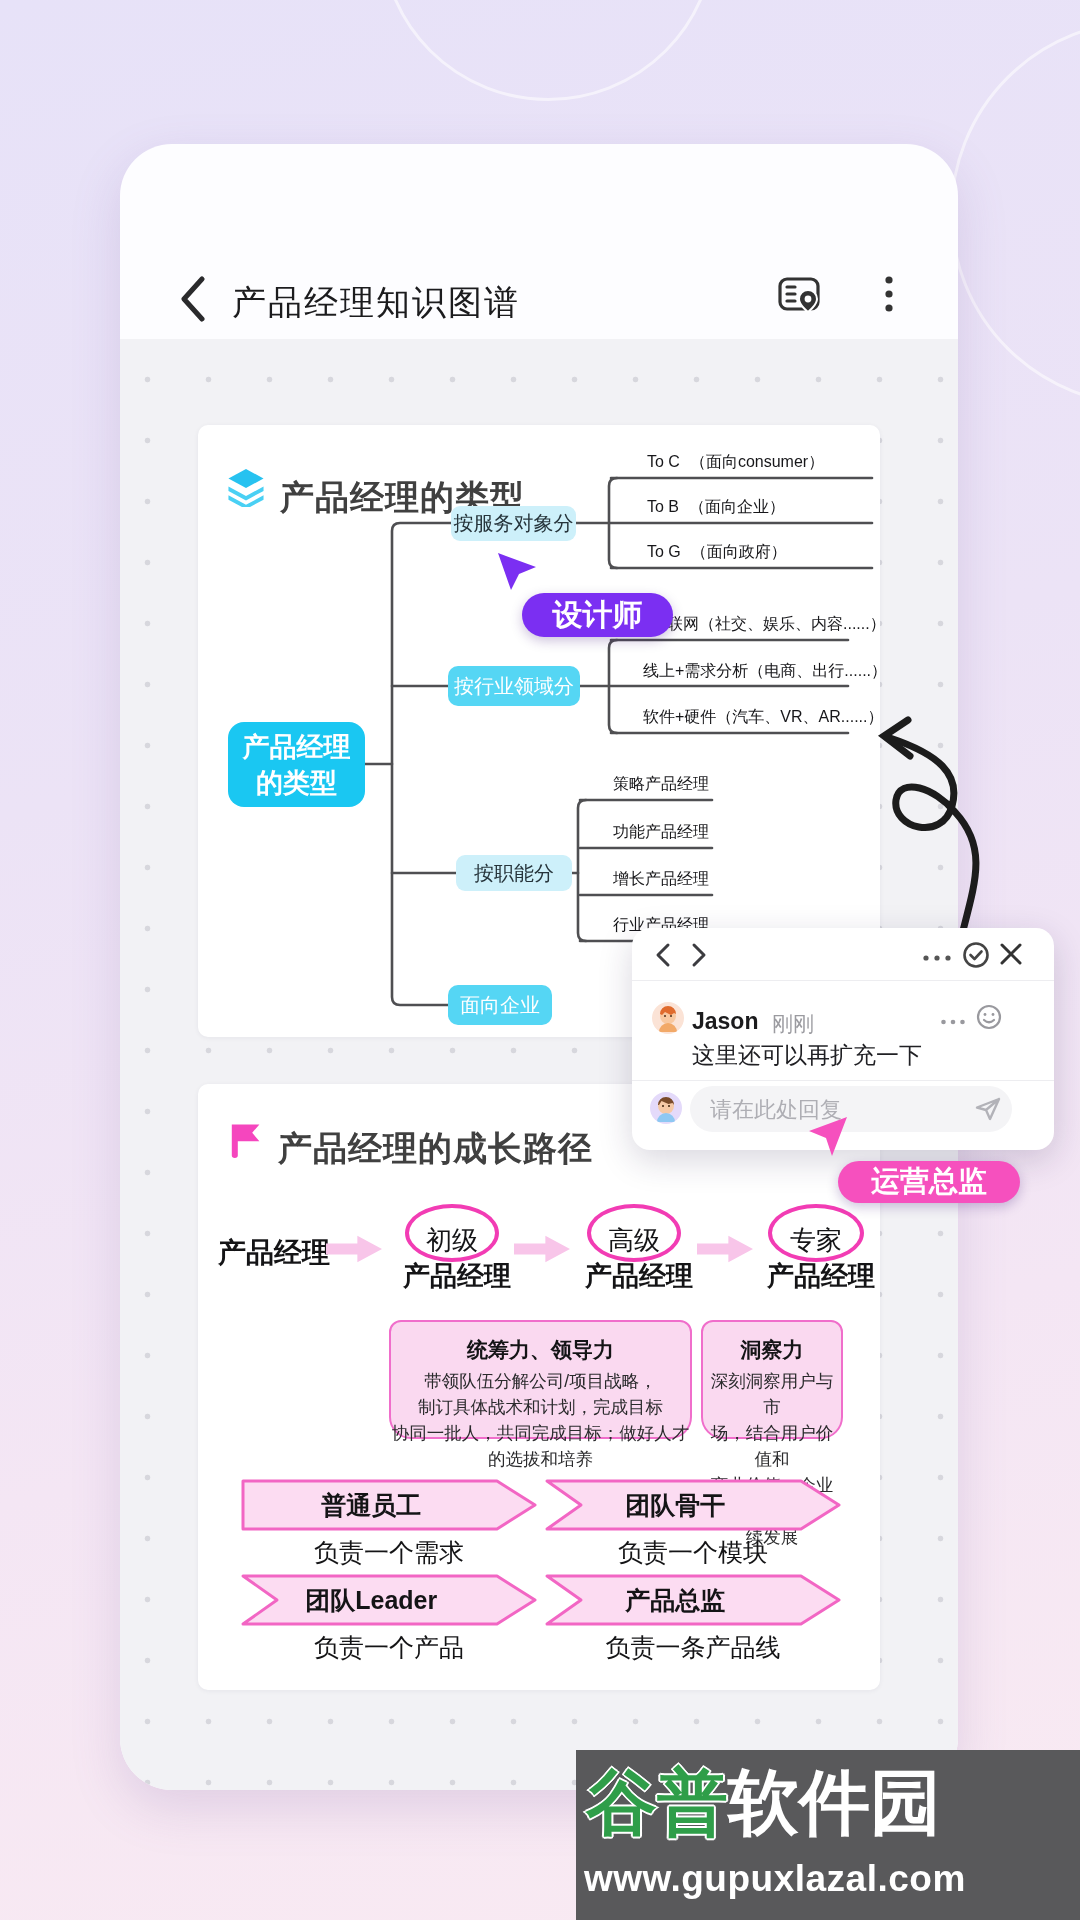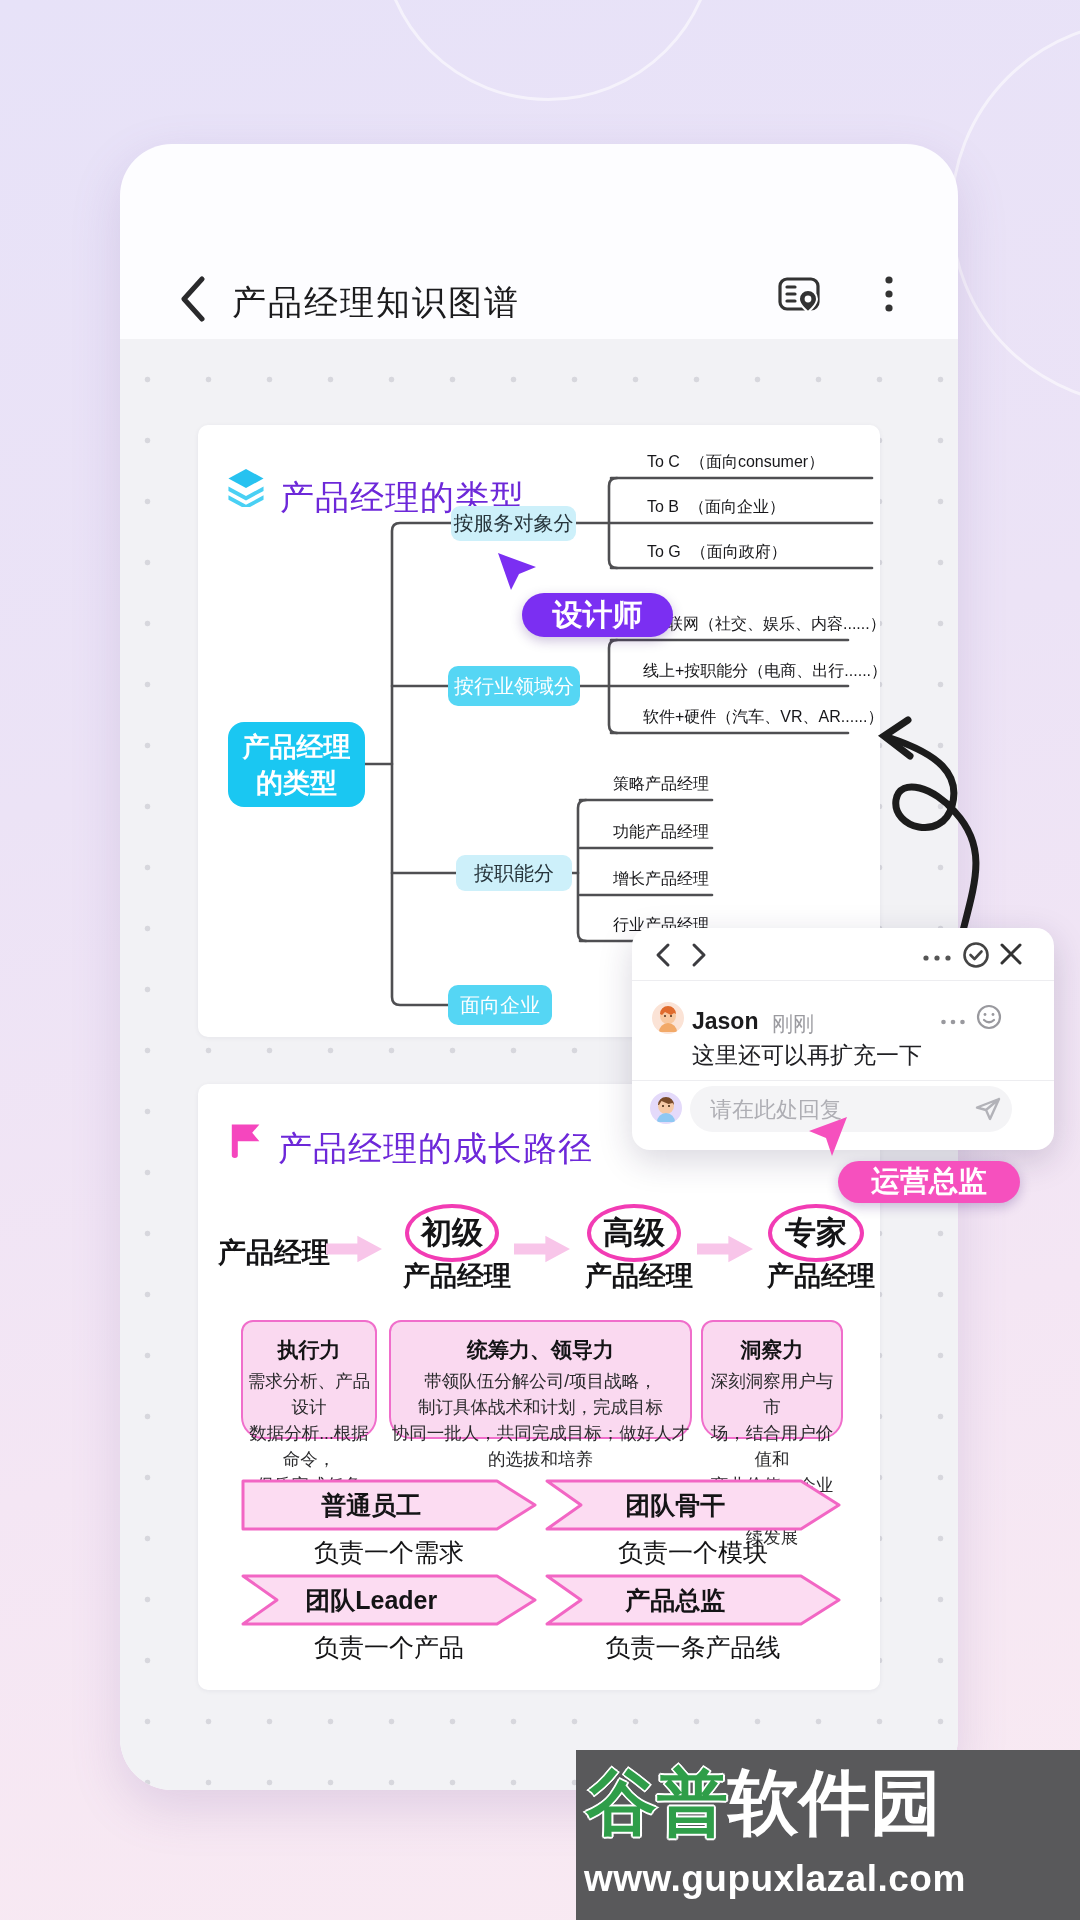--- a/index.html
+++ b/index.html
@@ -19,21 +19,21 @@
   .nav-title{position:absolute;left:112px;top:16px;font-size:34px;color:#1c1c1e;font-weight:500;letter-spacing:2px;}
   .nav-right{position:absolute;right:64px;top:10px;display:flex;align-items:center;gap:62px;}
   
   .canvas{position:absolute;left:120px;top:339px;width:838px;height:1451px;background:#f2f2f5;
     border-radius:0 0 52px 52px;
     background-image:radial-gradient(circle,#d7d7dd 2.5px,transparent 3.2px);
     background-size:61px 61px;background-position:58px 10px;}
   .card{position:absolute;background:#fff;border-radius:10px;box-shadow:0 1px 5px rgba(30,30,60,.06);}
   .card1{left:198px;top:425px;width:682px;height:612px;}
   .card2{left:198px;top:1084px;width:682px;height:606px;}
-  .sec-title{position:absolute;font-size:34px;font-weight:normal;color:#6d28d9;letter-spacing:1px;}
+  .sec-title{position:absolute;font-size:34px;font-weight:bold;color:#404040;letter-spacing:1px;}
   
   .node{position:absolute;display:flex;align-items:center;justify-content:center;font-size:20px;}
   .node.light{background:#cdf0fa;color:#26343b;border-radius:9px;}
   .node.solid{background:#55d6f4;color:#fff;border-radius:10px;}
   .rootnode{position:absolute;left:30px;top:297px;width:137px;height:85px;background:#1ac7f2;border-radius:16px;
     color:#fff;font-weight:bold;font-size:27px;line-height:36px;text-align:center;display:flex;align-items:center;justify-content:center;flex-direction:column;}
   .childlbl{position:absolute;height:26px;font-size:16px;color:#17171a;white-space:nowrap;}
   .childlbl .sub{margin-left:10px;}
   
   .pill{position:absolute;color:#fff;font-weight:bold;display:flex;align-items:center;justify-content:center;
@@ -44,21 +44,21 @@
   .popup .divider{position:absolute;left:0;width:100%;height:1px;background:#ededf0;}
   .icbtn{background:none;border:none;padding:0;cursor:pointer;position:absolute;}
   .avatar{position:absolute;width:32px;height:32px;border-radius:50%;overflow:hidden;}
   .reply-pill{position:absolute;left:58px;top:158px;width:322px;height:46px;background:#f4f4f6;border-radius:23px;}
   .reply-pill input{position:absolute;left:18px;top:4px;width:240px;height:38px;border:none;background:transparent;
     font-size:22px;color:#333;outline:none;font-family:inherit;}
   .reply-pill input::placeholder{color:#aeaeb4;}
   
   .gp-text{position:absolute;font-weight:bold;color:#141416;white-space:nowrap;}
   .ellipse{position:absolute;width:86px;height:50px;border:4px solid #f23cb4;border-radius:50%;
-    display:flex;align-items:center;justify-content:center;font-size:31px;font-weight:bold;color:#141416;background:rgba(255,255,255,.6);}
+    display:flex;align-items:flex-end;justify-content:center;font-size:26px;font-weight:normal;color:#141416;background:rgba(255,255,255,.6);}
   .blockarrow{position:absolute;width:56px;height:30px;background:#f8c5e9;
     clip-path:polygon(0% 32%,56% 32%,56% 6%,100% 50%,56% 94%,56% 68%,0% 68%);}
   .ability{position:absolute;background:#fad9f0;border:2.5px solid #f06ecb;border-radius:12px 12px 22px 22px;
     text-align:center;color:#222;}
   .ability h4{margin:14px 0 4px;font-size:21px;font-weight:bold;color:#141416;}
   .ability .body{font-size:17.5px;line-height:26px;white-space:pre-line;color:#2a2a2c;}
   .banner{position:absolute;width:296px;height:52px;}
   .banner .txt{position:absolute;left:0;top:0;width:88%;height:100%;display:flex;align-items:center;justify-content:center;
     font-size:25px;font-weight:600;color:#141416;}
   .lvldesc{position:absolute;width:296px;text-align:center;font-size:25px;color:#141416;}
@@ -165,21 +165,21 @@
       <span>To B</span><span class="sub">（面向企业）</span>
     </div>
     <div class="childlbl" style="left:449px;top:117px;">
       <span>To G</span><span class="sub">（面向政府）</span>
     </div>
 
     <div class="childlbl" style="left:453px;top:189px;">
       <span>互联网（社交、娱乐、内容......）</span>
     </div>
     <div class="childlbl" style="left:445px;top:236px;">
-      <span>线上+按职能分（电商、出行......）</span>
+      <span>线上+需求分析（电商、出行......）</span>
     </div>
     <div class="childlbl" style="left:445px;top:282px;">
       <span>软件+硬件（汽车、VR、AR......）</span>
     </div>
 
     <div class="childlbl" style="left:415px;top:349px;">
       <span>策略产品经理</span>
     </div>
     <div class="childlbl" style="left:415px;top:397px;">
       <span>功能产品经理</span>
@@ -208,26 +208,20 @@
     <div class="ellipse" style="left:389px;top:120px;">
         <span>高级</span>
       </div>
     <div class="gp-text" style="left:387px;top:174px;font-size:27px;">产品经理</div>
     <div class="blockarrow" style="left:499px;top:150px;"></div>
     <div class="ellipse" style="left:570px;top:120px;width:88px;">
         <span>专家</span>
       </div>
     <div class="gp-text" style="left:569px;top:174px;font-size:27px;">产品经理</div>
 
-    <div class="ability" style="left:43px;top:236px;width:132px;height:115px;">
-      <h4>执行力</h4>
-      <div class="body">需求分析、产品设计
-数据分析...根据命令，
-保质完成任务</div>
-    </div>
     <div class="ability" style="left:191px;top:236px;width:299px;height:115px;">
       <h4>统筹力、领导力</h4>
       <div class="body">带领队伍分解公司/项目战略，
 制订具体战术和计划，完成目标
 协同一批人，共同完成目标；做好人才的选拔和培养</div>
     </div>
     <div class="ability" style="left:503px;top:236px;width:138px;height:115px;">
       <h4>洞察力</h4>
       <div class="body">深刻洞察用户与市
 场，结合用户价值和

